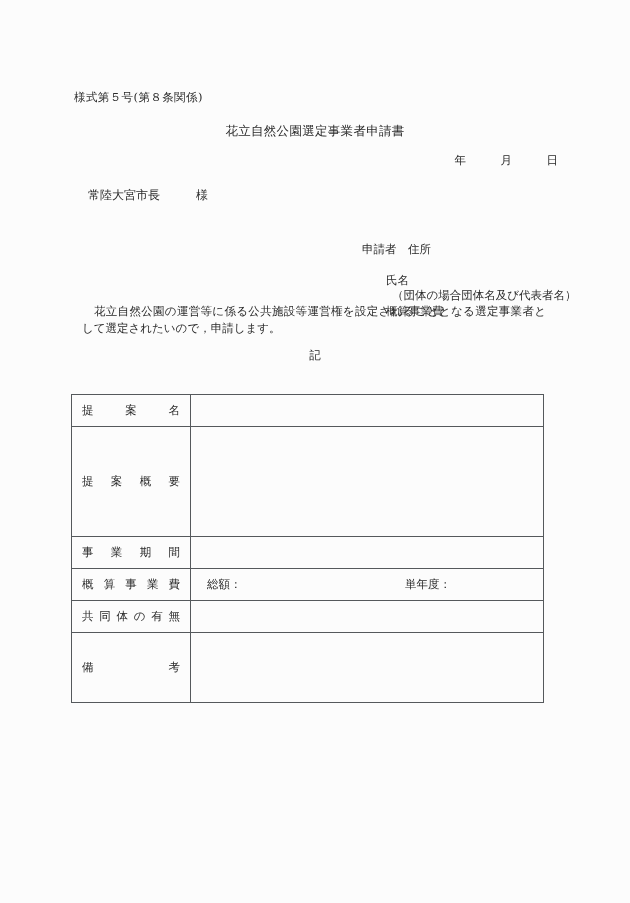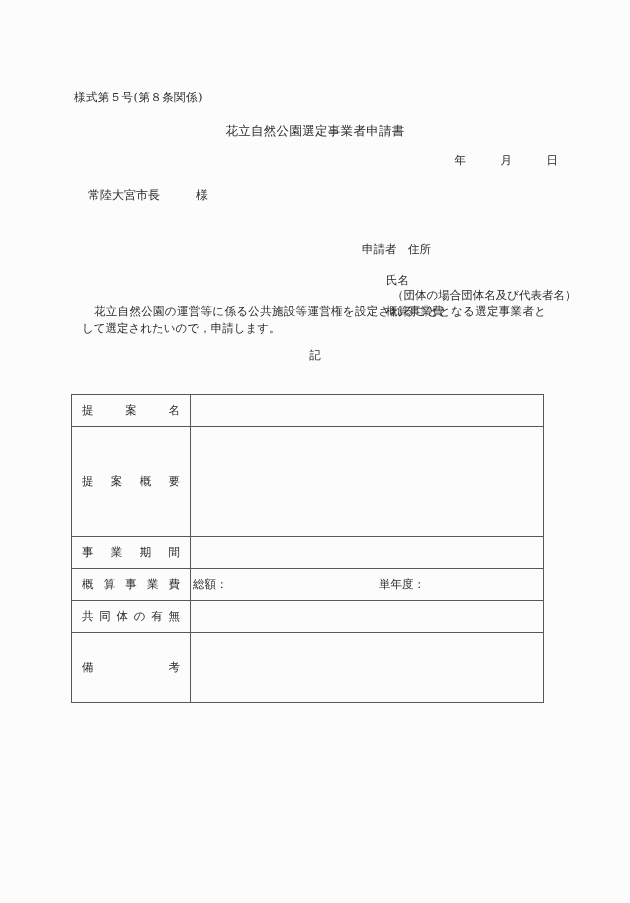--- a/index.html
+++ b/index.html
@@ -124,33 +124,34 @@
   .form-table td.label {
     width: 119px;
     font-size: 11.5px;
     text-align: justify;
     text-align-last: justify;
     padding: 8px 10px;
     box-sizing: border-box;
     white-space: nowrap;
   }
   .form-table td.value {
-    padding: 0 2px;
+    padding: 0 16px;
     font-size: 11.5px;
   }
   .cost-value {
     display: flex;
     align-items: center;
   }
   .cost-value .total {
     width: 186px;
     flex: 0 0 186px;
   }
   .cost-value .annual {
     flex: 1 1 auto;
+    margin-left: 12px;
   }
 </style>
 </head>
 <body>
 
 <div class="page">
 
   <div class="form-no">様式第５号(第８条関係)</div>
 
   <div class="doc-title">花立自然公園選定事業者申請書</div>

